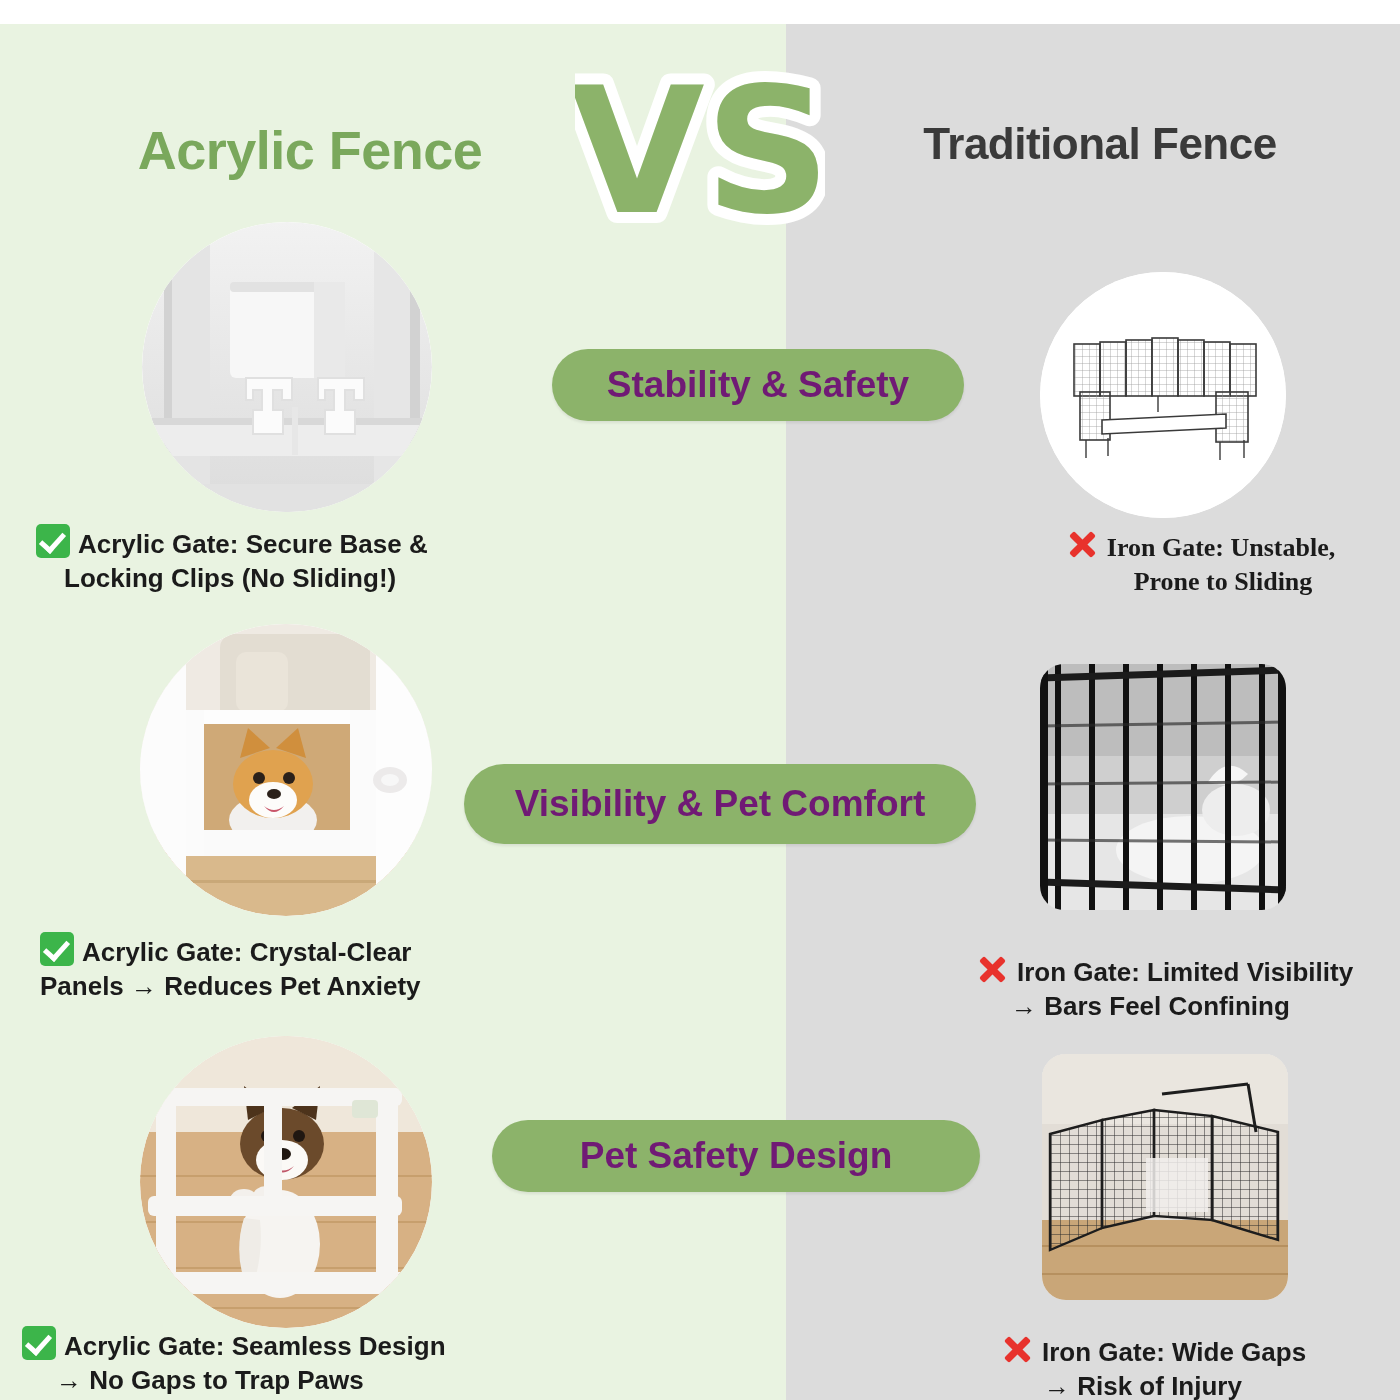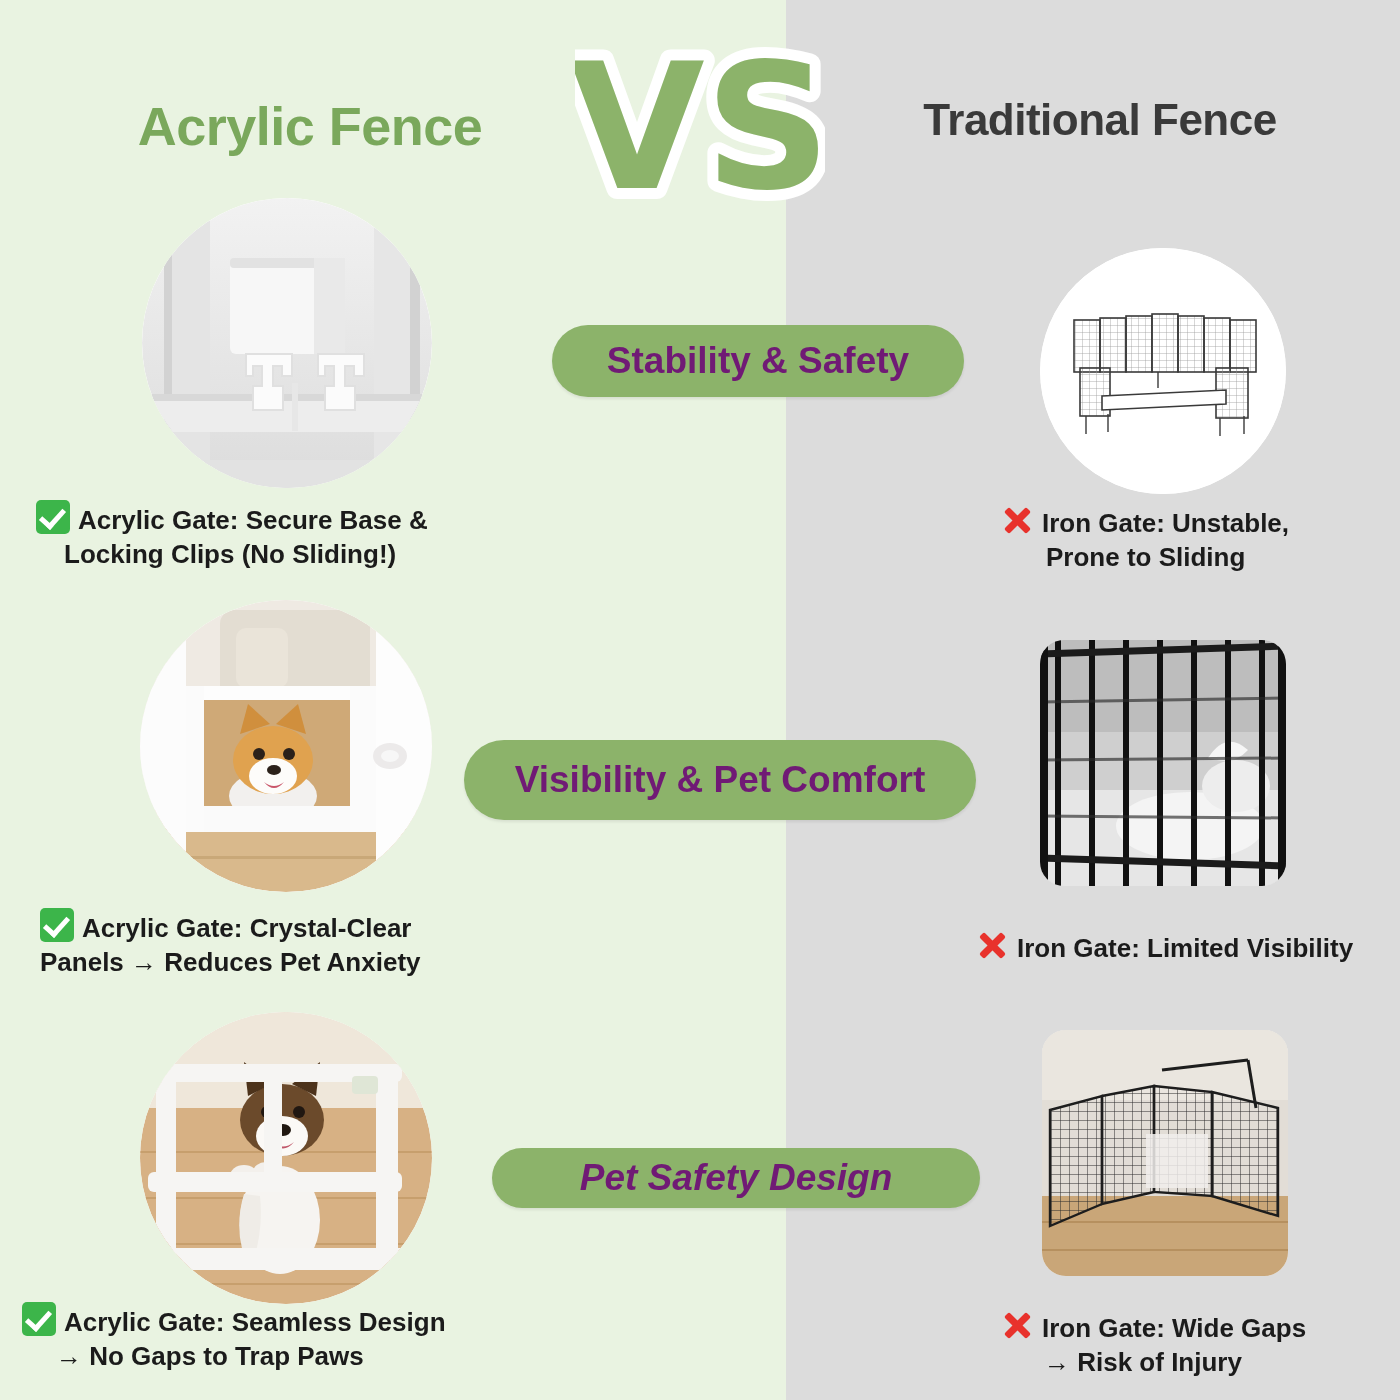--- a/index.html
+++ b/index.html
@@ -3,21 +3,21 @@
 <meta charset="utf-8">
 <style>
   html,body{margin:0;padding:0;}
   body{
     width:1400px;height:1400px;
     font-family:"Liberation Sans", sans-serif;
     overflow:hidden;
     position:relative;
     background:#ffffff;
   }
-  .stage{position:absolute;inset:0;}
+  .stage{position:absolute;inset:0;margin-top:24px;}
 
   
   .bg-left{position:absolute;left:0;top:0;width:786px;height:1400px;background:#e9f3e1;}
   .bg-right{position:absolute;left:786px;top:0;width:614px;height:1400px;background:#dcdcdc;}
 
   
   .title-left{
     position:absolute;left:40px;top:95px;width:540px;
     text-align:center;font-size:54px;font-weight:bold;color:#7aa85c;
     letter-spacing:-0.5px;
@@ -34,21 +34,21 @@
     background:#8cb36a;
     color:#701a75;
     border-radius:40px;
     font-size:37px;font-weight:bold;
     display:flex;align-items:center;justify-content:center;
     text-align:center;
     box-shadow:0 2px 3px rgba(0,0,0,.08);
   }
   #pill1{left:552px;top:325px;width:412px;height:72px;}
   #pill2{left:464px;top:740px;width:512px;height:80px;}
-  #pill3{left:492px;top:1148px;width:488px;height:60px;font-style:italic;}
+  #pill3{left:492px;top:1096px;width:488px;height:72px;}
 
   
   .photo{
     position:absolute;border-radius:50%;overflow:hidden;background:#fff;
   }
   .photo.circle{border-radius:50%;}
   .photo.sq{border-radius:24px;}
   .photo canvas,.photo svg{display:block;}
 
   
@@ -78,21 +78,21 @@
   .mark.cross::before,.mark.cross::after{
     content:"";position:absolute;left:2px;top:14px;width:31px;height:7px;
     background:#e8322c;border-radius:2px;
   }
   .mark.cross::before{transform:rotate(45deg);}
   .mark.cross::after{transform:rotate(-45deg);}
 
   #cap-l1{left:36px;top:500px;width:540px;text-align:left;}
   #cap-l2{left:40px;top:908px;width:540px;text-align:left;}
   #cap-l3{left:22px;top:1302px;width:560px;text-align:left;}
-  #cap-r1{left:1000px;top:503px;width:400px;text-align:left;}
+  #cap-r1{left:1000px;top:503px;width:400px;text-align:center;font-family:Liberation Serif, serif;}
   #cap-r2{left:975px;top:928px;width:420px;text-align:left;}
   #cap-r3{left:1000px;top:1308px;width:400px;text-align:left;}
   .cap .l2{display:block;}
   #cap-l1 .l2{margin-left:28px;}
   #cap-l2 .l2{margin-left:0px;}
   #cap-l3 .l2{margin-left:34px;}
   #cap-r1 .l2{margin-left:46px;}
   #cap-r2 .l2{margin-left:36px;}
   #cap-r3 .l2{margin-left:44px;}
 
@@ -370,20 +370,21 @@
     <span class="l2">Prone to Sliding</span>
   </div>
 
   <div class="cap" id="cap-l2">
     <span class="mark check"></span><span>Acrylic Gate: Crystal-Clear</span>
     <span class="l2">Panels → Reduces Pet Anxiety</span>
   </div>
 
   <div class="cap" id="cap-r2">
     <span class="mark cross"></span><span>Iron Gate: Limited Visibility</span>
+    <span class="l2">→ Bars Feel Confining</span>
   </div>
 
   <div class="cap" id="cap-l3">
     <span class="mark check"></span><span>Acrylic Gate: Seamless Design</span>
     <span class="l2">→ No Gaps to Trap Paws</span>
   </div>
 
   <div class="cap" id="cap-r3">
     <span class="mark cross"></span><span>Iron Gate: Wide Gaps</span>
     <span class="l2">→ Risk of Injury</span>

